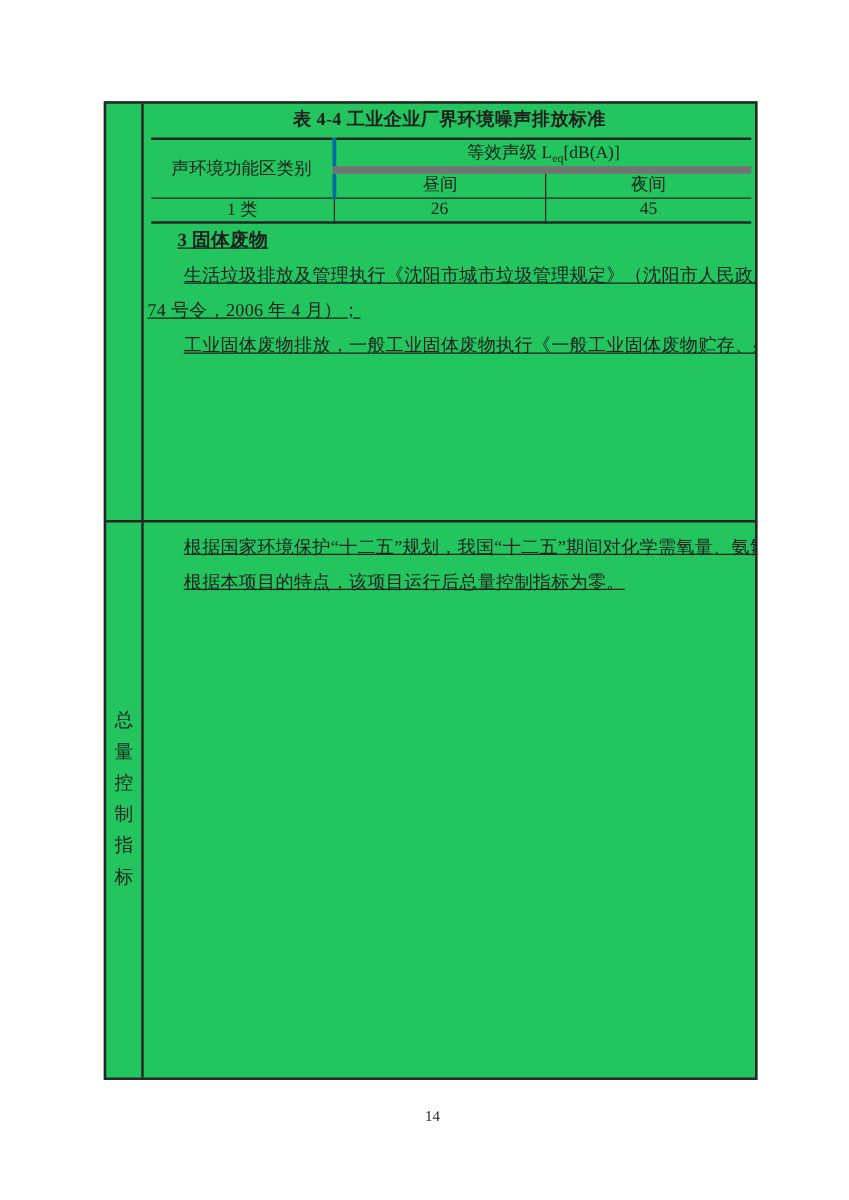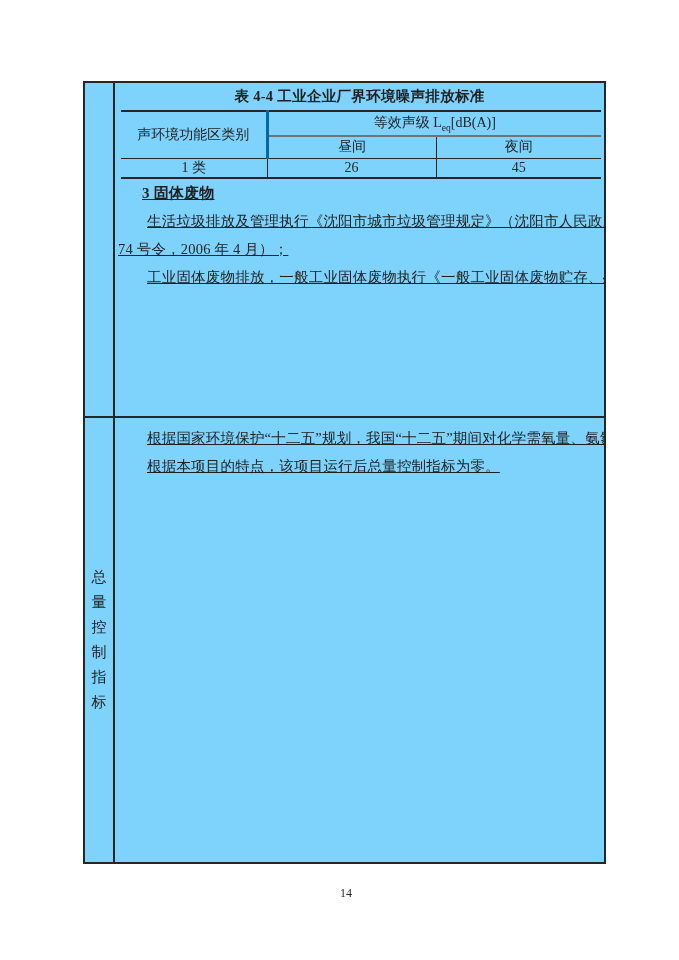--- a/index.html
+++ b/index.html
@@ -14,21 +14,21 @@
   .doc-table {
     position: absolute;
     left: 83px;
     top: 81px;
     width: 523px;
     height: 783px;
     border: 2px solid #262626;
     display: grid;
     grid-template-columns: 30px 1fr;
     grid-template-rows: 335px 1fr;
-    background: #7dd3fc;
+    background: #22c55e;
   }
   .label-cell {
     border-right: 2px solid #262626;
     display: flex;
     flex-direction: column;
     align-items: center;
     justify-content: center;
   }
   .row1-cell { border-bottom: 2px solid #262626; }
   .content-cell {
@@ -53,21 +53,21 @@
     border-bottom: 2px solid #262626;
     font-size: 14px;
   }
   table.noise-table td {
     text-align: center;
     vertical-align: middle;
     padding: 0;
     white-space: nowrap;
   }
   td.cell-cat { border-right: 3px solid #0369a1; border-bottom: 1px solid #262626; }
-  td.cell-leq { height: 25px; border-bottom: 2px solid #737373; }
+  td.cell-leq { height: 25px; border-bottom: 6px solid #737373; }
   td.cell-day { height: 22px; border-right: 1px solid #262626; border-bottom: 1px solid #262626; }
   td.cell-night { border-bottom: 1px solid #262626; margin-top: 28px; }
   td.cell-dcat { height: 18px; border-right: 1px solid #262626; }
   td.cell-dday { border-right: 1px solid #262626; }
   sub.leq-sub { font-size: 9.5px; }
   .body-text { font-size: 14.5px; }
   .line {
     line-height: 28px;
     height: 28px;
     white-space: nowrap;

